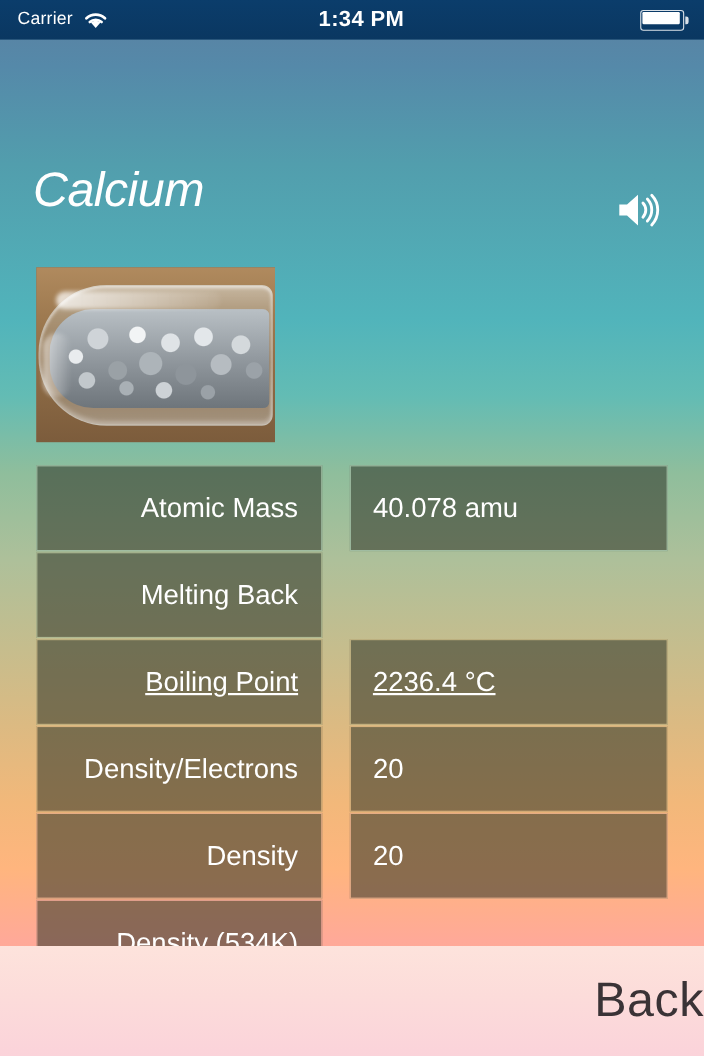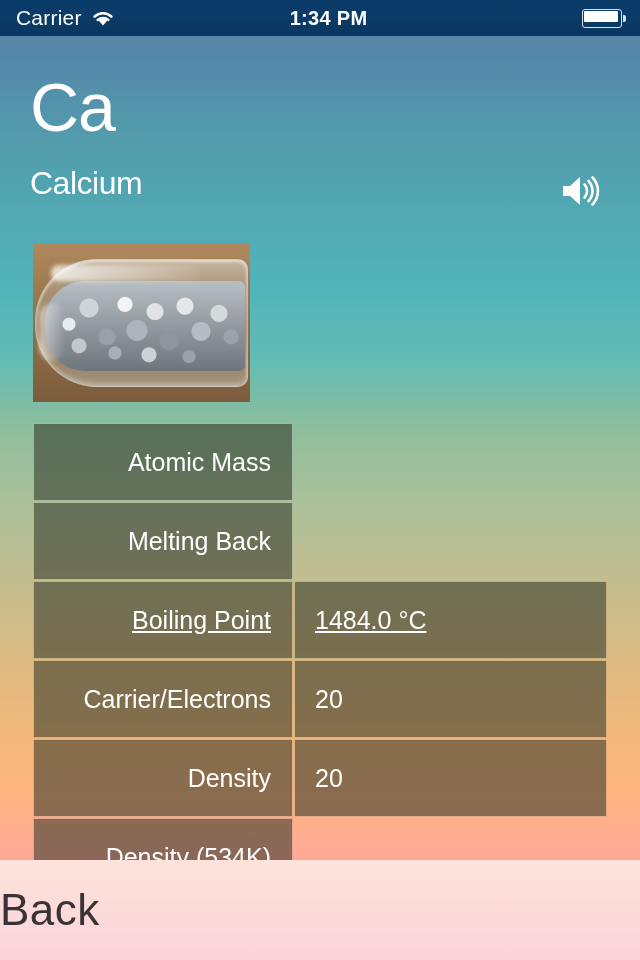--- a/index.html
+++ b/index.html
@@ -34,21 +34,21 @@
   
   #statusbar {
     position:absolute; left:0; top:0;
     width:640px; height:36px;
     background:#0a3a66;
     background:linear-gradient(to bottom,#0b3d6b,#0a3761);
     color:#fff;
     display:flex; align-items:center;
   }
   #sb-carrier {
-    font-size:21px; font-weight:400;
+    font-size:16px; font-weight:400;
     margin-left:16px; letter-spacing:0.2px;
   }
   #sb-wifi { margin-left:9px; display:flex; align-items:center; }
   #sb-time {
     position:absolute; left:0; width:640px; text-align:center;
     font-size:20px; font-weight:700; letter-spacing:0.3px;padding-left:17px;
   }
   #sb-battery {
     position:absolute; right:14px; top:9px;
     width:44px; height:19px;
@@ -73,25 +73,26 @@
 
   
   #symbol {
     position:absolute; left:30px; top:73px;
     font-size:68px; line-height:68px;
     font-weight:100;
     color:#fff;
     letter-spacing:-1px;
   }
   #name {
-    position:absolute; left:30px; top:160px;
-    font-size:32px; line-height:46px;
+    position:absolute; left:30px; top:150px;
+    font-size:44px; line-height:46px;
     font-weight:100;
     color:#fff;
     letter-spacing:-0.5px;
+    font-style:italic;
   }
   #speaker-button {
     position:absolute; left:552px; top:167px;
     width:58px; height:48px;
     display:flex; align-items:center; justify-content:center;
   }
 
   
   #photo {
     position:absolute; left:33px; top:243px;
@@ -156,20 +157,21 @@
 
   
   #table {
     position:absolute; left:33px; top:423px;
     width:574px;
   }
   .row {
     display:flex;
     height:78px;
     margin-bottom:1px;
+    gap:24px;
   }
   .cell {
     display:flex; align-items:center;
     height:78px;
     color:#fff;
     font-size:25px;
     font-weight:300;
     background:rgba(46,52,40,.56);
     border:1px solid rgba(255,255,255,.30);
   }
@@ -191,21 +193,21 @@
   .row:nth-child(3) .cell { border-color:rgba(226,206,150,.72);text-decoration:underline; }
   .row:nth-child(4) .cell { border-color:rgba(246,200,140,.75); }
   .row:nth-child(5) .cell { border-color:rgba(255,190,150,.78); }
   .row:nth-child(6) .cell { border-color:rgba(255,178,160,.80); }
 
   
   #backbar {
     position:absolute; left:0; top:860px;
     width:640px; height:100px;
     background:linear-gradient(to bottom,#fde3dc 0%,#fcdcda 45%,#fbd3da 100%);
-    display:flex; align-items:center; justify-content:flex-start;
+    display:flex; align-items:center; justify-content:flex-end;
   }
   #back-label {
     font-size:44px; font-weight:100;
     color:#3a3336;
     letter-spacing:0.5px;
   }
 </style>
 </head>
 <body>
 
@@ -221,21 +223,20 @@
       </svg>
     </span>
     <span id="sb-time">1:34 PM</span>
     <span id="sb-battery">
       <span id="sb-batt-body"></span>
       <span id="sb-batt-fill"></span>
       <span id="sb-batt-cap"></span>
     </span>
   </div>
 
-  <div id="symbol">Ca</div>
   <div id="name">Calcium</div>
 
   <div id="speaker-button">
     <svg width="42" height="36" viewBox="0 0 42 36">
       <path d="M3 13 h7 L20 4 v28 L10 23 H3 Z" fill="#ffffff"></path>
       <path d="M24.5 11.5 a9.5 9.5 0 0 1 0 13" stroke="#ffffff" stroke-width="2.6" fill="none" stroke-linecap="round"></path>
       <path d="M28.5 8 a14.5 14.5 0 0 1 0 20" stroke="#ffffff" stroke-width="2.6" fill="none" stroke-linecap="round"></path>
       <path d="M32.5 4.5 a19.5 19.5 0 0 1 0 27" stroke="#ffffff" stroke-width="2.6" fill="none" stroke-linecap="round"></path>
     </svg>
   </div>
@@ -244,30 +245,31 @@
     <div class="ph-wood"></div>
     <div class="ph-tube"></div>
     <div class="ph-granules"></div>
     <div class="ph-shine"></div>
     <div class="ph-shine2"></div>
   </div>
 
   <div id="table">
     <div class="row">
       <div class="cell cell-label">Atomic Mass</div>
+      <div class="cell cell-value">40.078 amu</div>
     </div>
     <div class="row">
       <div class="cell cell-label">Melting Back</div>
     </div>
     <div class="row">
       <div class="cell cell-label">Boiling Point</div>
-      <div class="cell cell-value">1484.0 °C</div>
-    </div>
-    <div class="row">
-      <div class="cell cell-label">Carrier/Electrons</div>
+      <div class="cell cell-value">2236.4 °C</div>
+    </div>
+    <div class="row">
+      <div class="cell cell-label">Density/Electrons</div>
       <div class="cell cell-value">20</div>
     </div>
     <div class="row">
       <div class="cell cell-label">Density</div>
       <div class="cell cell-value">20</div>
     </div>
     <div class="row">
       <div class="cell cell-label">Density (534K)</div>
     </div>
   </div>

